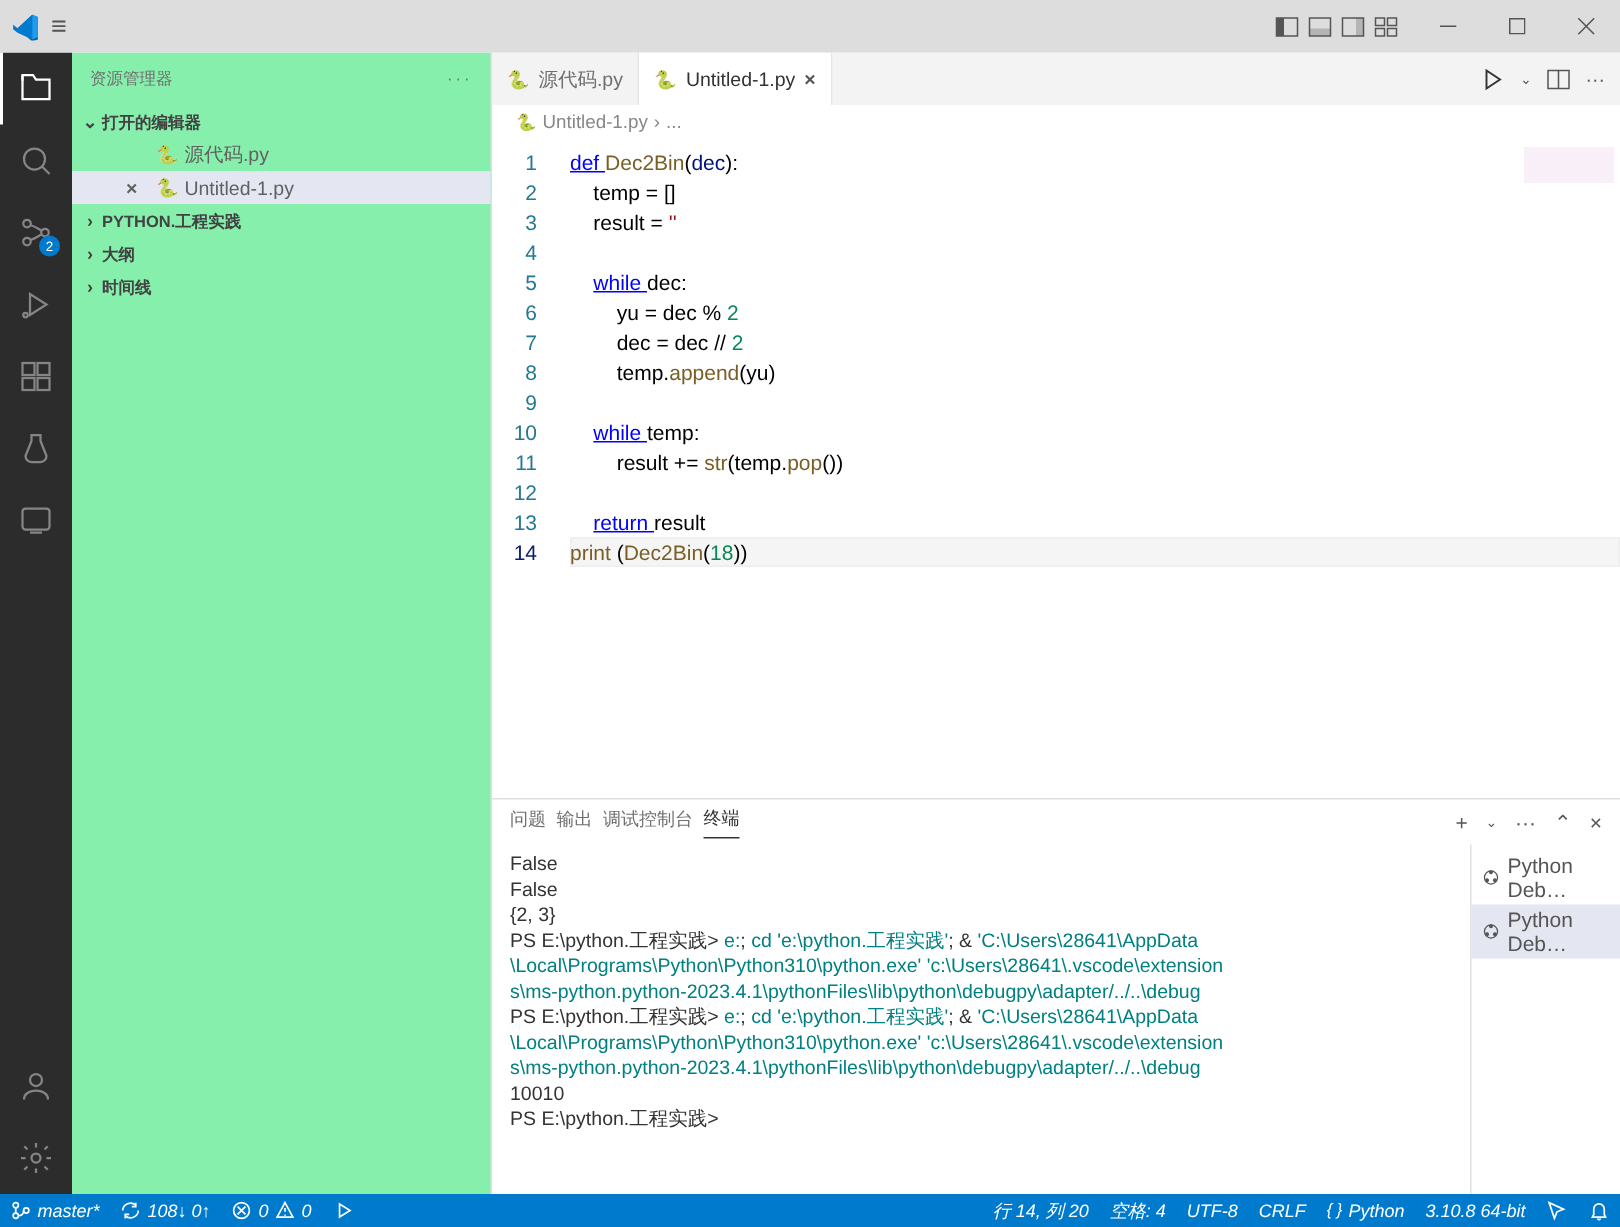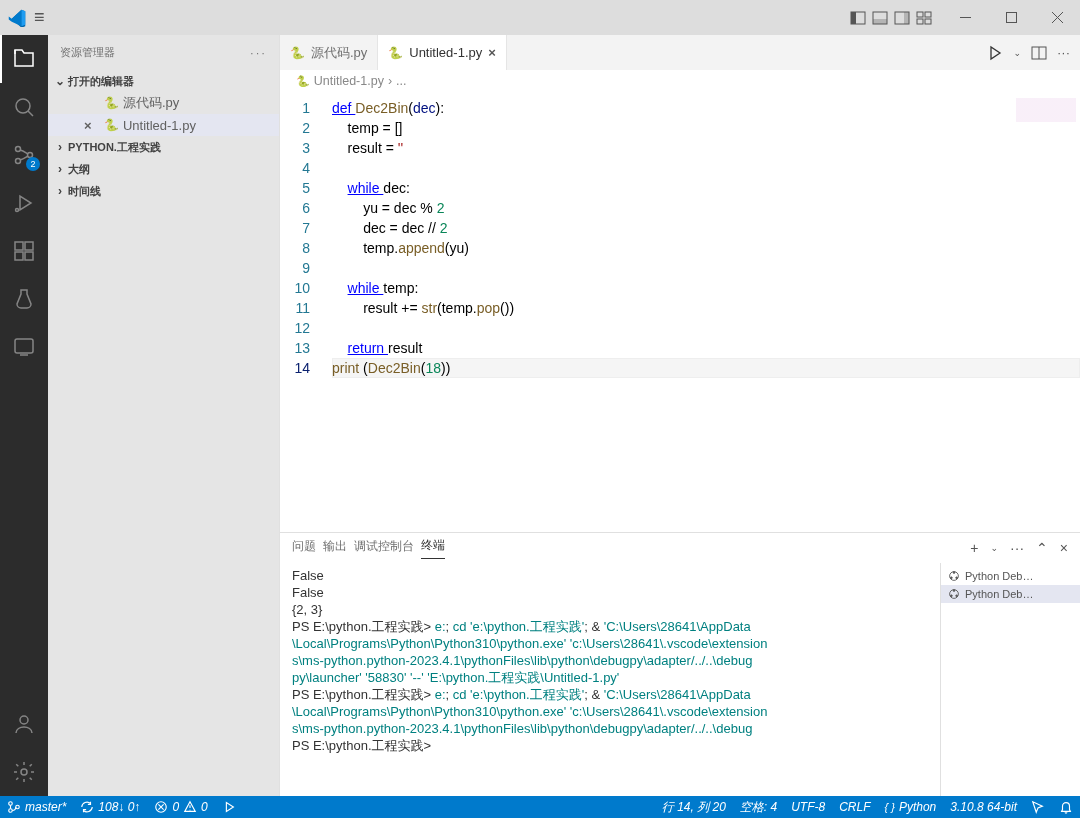--- a/index.html
+++ b/index.html
@@ -16,21 +16,21 @@
 .tb-right .win-btn svg { width:11px; height:11px; }
 .main { flex:1; display:flex; min-height:0; }
 .activitybar { width:48px; background:#2c2c2c; display:flex; flex-direction:column; }
 .activitybar .ab-top { display:flex; flex-direction:column; }
 .activitybar .ab-bottom { margin-top:auto; display:flex; flex-direction:column; }
 .ab-item { width:48px; height:48px; display:flex; align-items:center; justify-content:center; color:#858585; cursor:pointer; position:relative; }
 .ab-item.active { color:#fff; }
 .ab-item.active::before { content:''; position:absolute; left:0; top:0; bottom:0; width:2px; background:#fff; }
 .ab-item svg { width:24px; height:24px; }
 .ab-item .badge { position:absolute; bottom:8px; right:8px; background:#007acc; color:#fff; border-radius:50%; font-size:9px; min-width:14px; height:14px; display:flex; align-items:center; justify-content:center; }
-.sidebar { width:232px; background:#e5e5e5; display:flex; flex-direction:column; border-right:1px solid #e0e0e0; }
+.sidebar { width:280px; background:#86efac; display:flex; flex-direction:column; border-right:1px solid #e0e0e0; }
 .sb-header { height:35px; display:flex; align-items:center; justify-content:space-between; padding:0 12px; font-size:11px; color:#6f6f6f; }
 .sb-header .dots { letter-spacing:2px; cursor:pointer; }
 .sb-section-title { height:22px; display:flex; align-items:center; padding:0 4px; font-size:11px; font-weight:700; color:#424242; cursor:pointer; }
 .sb-section-title .chev { width:16px; text-align:center; font-size:12px; }
 .sb-item { height:22px; display:flex; align-items:center; padding-left:36px; font-size:13px; color:#616161; cursor:pointer; gap:4px; }
 .sb-item.active { background:#e4e6f1; }
 .sb-item .file-icon { color:#3776ab; font-size:12px; }
 .sb-item .close { width:16px; font-size:13px; font-weight:bold; }
 .editor-area { flex:1; display:flex; flex-direction:column; min-width:0; }
 .tabs-row { height:35px; background:#f3f3f3; display:flex; align-items:stretch; }
@@ -59,21 +59,21 @@
 .minimap { position:absolute; right:4px; top:6px; width:60px; height:40px; background:linear-gradient(#f5e5f5 0 60%, transparent 60%); opacity:0.6; }
 .panel { height:264px; background:#fff; border-top:1px solid #e0e0e0; display:flex; flex-direction:column; }
 .panel-tabs { height:30px; display:flex; align-items:center; padding:0 12px; gap:7px; font-size:12px; color:#6f6f6f; }
 .panel-tabs .ptab { cursor:pointer; padding-bottom:4px; }
 .panel-tabs .ptab.active { color:#333; border-bottom:1px solid #333; }
 .panel-tabs .pactions { margin-left:auto; display:flex; gap:12px; align-items:center; font-size:14px; color:#555; }
 .panel-body { flex:1; display:flex; min-height:0; }
 .terminal { flex:1; font-family:Consolas,'Courier New',monospace; font-size:13px; line-height:17px; padding:4px 12px; color:#333; overflow:hidden; }
 .terminal .teal { color:#008080; }
 .terminal .prompt { color:#333; }
-.panel-side { width:140px; border-left:1px solid #e0e0e0; font-size:11px; padding-top:4px; }
+.panel-side { width:100px; border-left:1px solid #e0e0e0; font-size:14px; padding-top:4px; }
 .panel-side .ps-item { display:flex; align-items:center; gap:4px; padding:2px 6px; color:#555; cursor:pointer; }
 .panel-side .ps-item.active { background:#e4e6f1; }
 .panel-side svg { width:14px; height:14px; flex-shrink:0; }
 .statusbar { height:22px; background:#007acc; display:flex; align-items:center; color:#fff; font-size:12px; }
 .statusbar .sb-group { display:flex; align-items:center; height:100%; }
 .statusbar .sb-item2 { padding:0 7px; display:flex; align-items:center; gap:4px; cursor:pointer; height:100%;font-style:italic; }
 .statusbar .sb-right { margin-left:auto;justify-content:flex-end; }
 .statusbar svg { width:14px; height:14px; }
 </style>
 </head>
@@ -293,24 +293,24 @@
           </div>
         </div>
         <div class="panel-body">
           <div class="terminal" id="terminal">
               <div><span class="">False</span></div>
               <div><span class="">False</span></div>
               <div><span class="">{2, 3}</span></div>
               <div><span class="prompt">PS E:\python.工程实践&gt; </span><span class="teal">e:</span><span class="">; </span><span class="teal">cd 'e:\python.工程实践'</span><span class="">; &amp; </span><span class="teal">'C:\Users\28641\AppData</span></div>
               <div><span class="teal">\Local\Programs\Python\Python310\python.exe' 'c:\Users\28641\.vscode\extension</span></div>
               <div><span class="teal">s\ms-python.python-2023.4.1\pythonFiles\lib\python\debugpy\adapter/../..\debug</span></div>
-              <div><span class="teal">py\launcher' '58830' '--' 'E:\python.工程实践\Untitled-1.py'</span></div>
               <div><span class="prompt">PS E:\python.工程实践&gt; </span><span class="teal">e:</span><span class="">; </span><span class="teal">cd 'e:\python.工程实践'</span><span class="">; &amp; </span><span class="teal">'C:\Users\28641\AppData</span></div>
               <div><span class="teal">\Local\Programs\Python\Python310\python.exe' 'c:\Users\28641\.vscode\extension</span></div>
               <div><span class="teal">s\ms-python.python-2023.4.1\pythonFiles\lib\python\debugpy\adapter/../..\debug</span></div>
+              <div><span class="">10010</span></div>
               <div><span class="prompt">PS E:\python.工程实践&gt;</span></div>
             </div>
           <div class="panel-side">
             <div class="ps-item">
                 <svg viewBox="0 0 16 16" fill="none" stroke="#555">
                   <circle cx="8" cy="8" r="5"></circle>
                   <circle cx="8" cy="4" r="1" fill="#555"></circle>
                   <circle cx="5" cy="10" r="1" fill="#555"></circle>
                   <circle cx="11" cy="10" r="1" fill="#555"></circle>
                 </svg>

